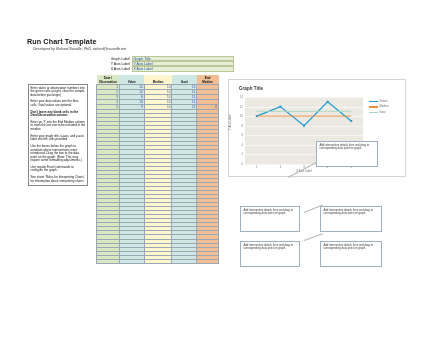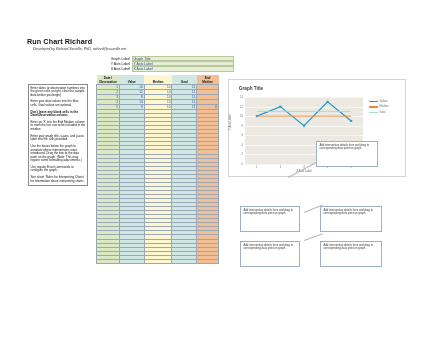--- a/index.html
+++ b/index.html
@@ -77,21 +77,21 @@
     color:#3f3f3f;}
   .leader{position:absolute;height:0;border-top:0.45px solid #b7b7b7;
     transform-origin:left center;}
 </style>
 </head>
 <body>
 
 <div class="sheet">
 
   <div class="title-block">
-    <div class="doc-title">Run Chart Richard</div>
+    <div class="doc-title">Run Chart Template</div>
     <div class="doc-sub">Developed by Richard Scoville, PhD, richard@rscoville.net</div>
   </div>
 
   <div class="label-rows">
     <div class="lrow first">
       <div class="lname">Graph Label</div>
       <div class="lval">Graph Title</div>
     </div>
     <div class="lrow">
       <div class="lname">Y Axis Label</div>

